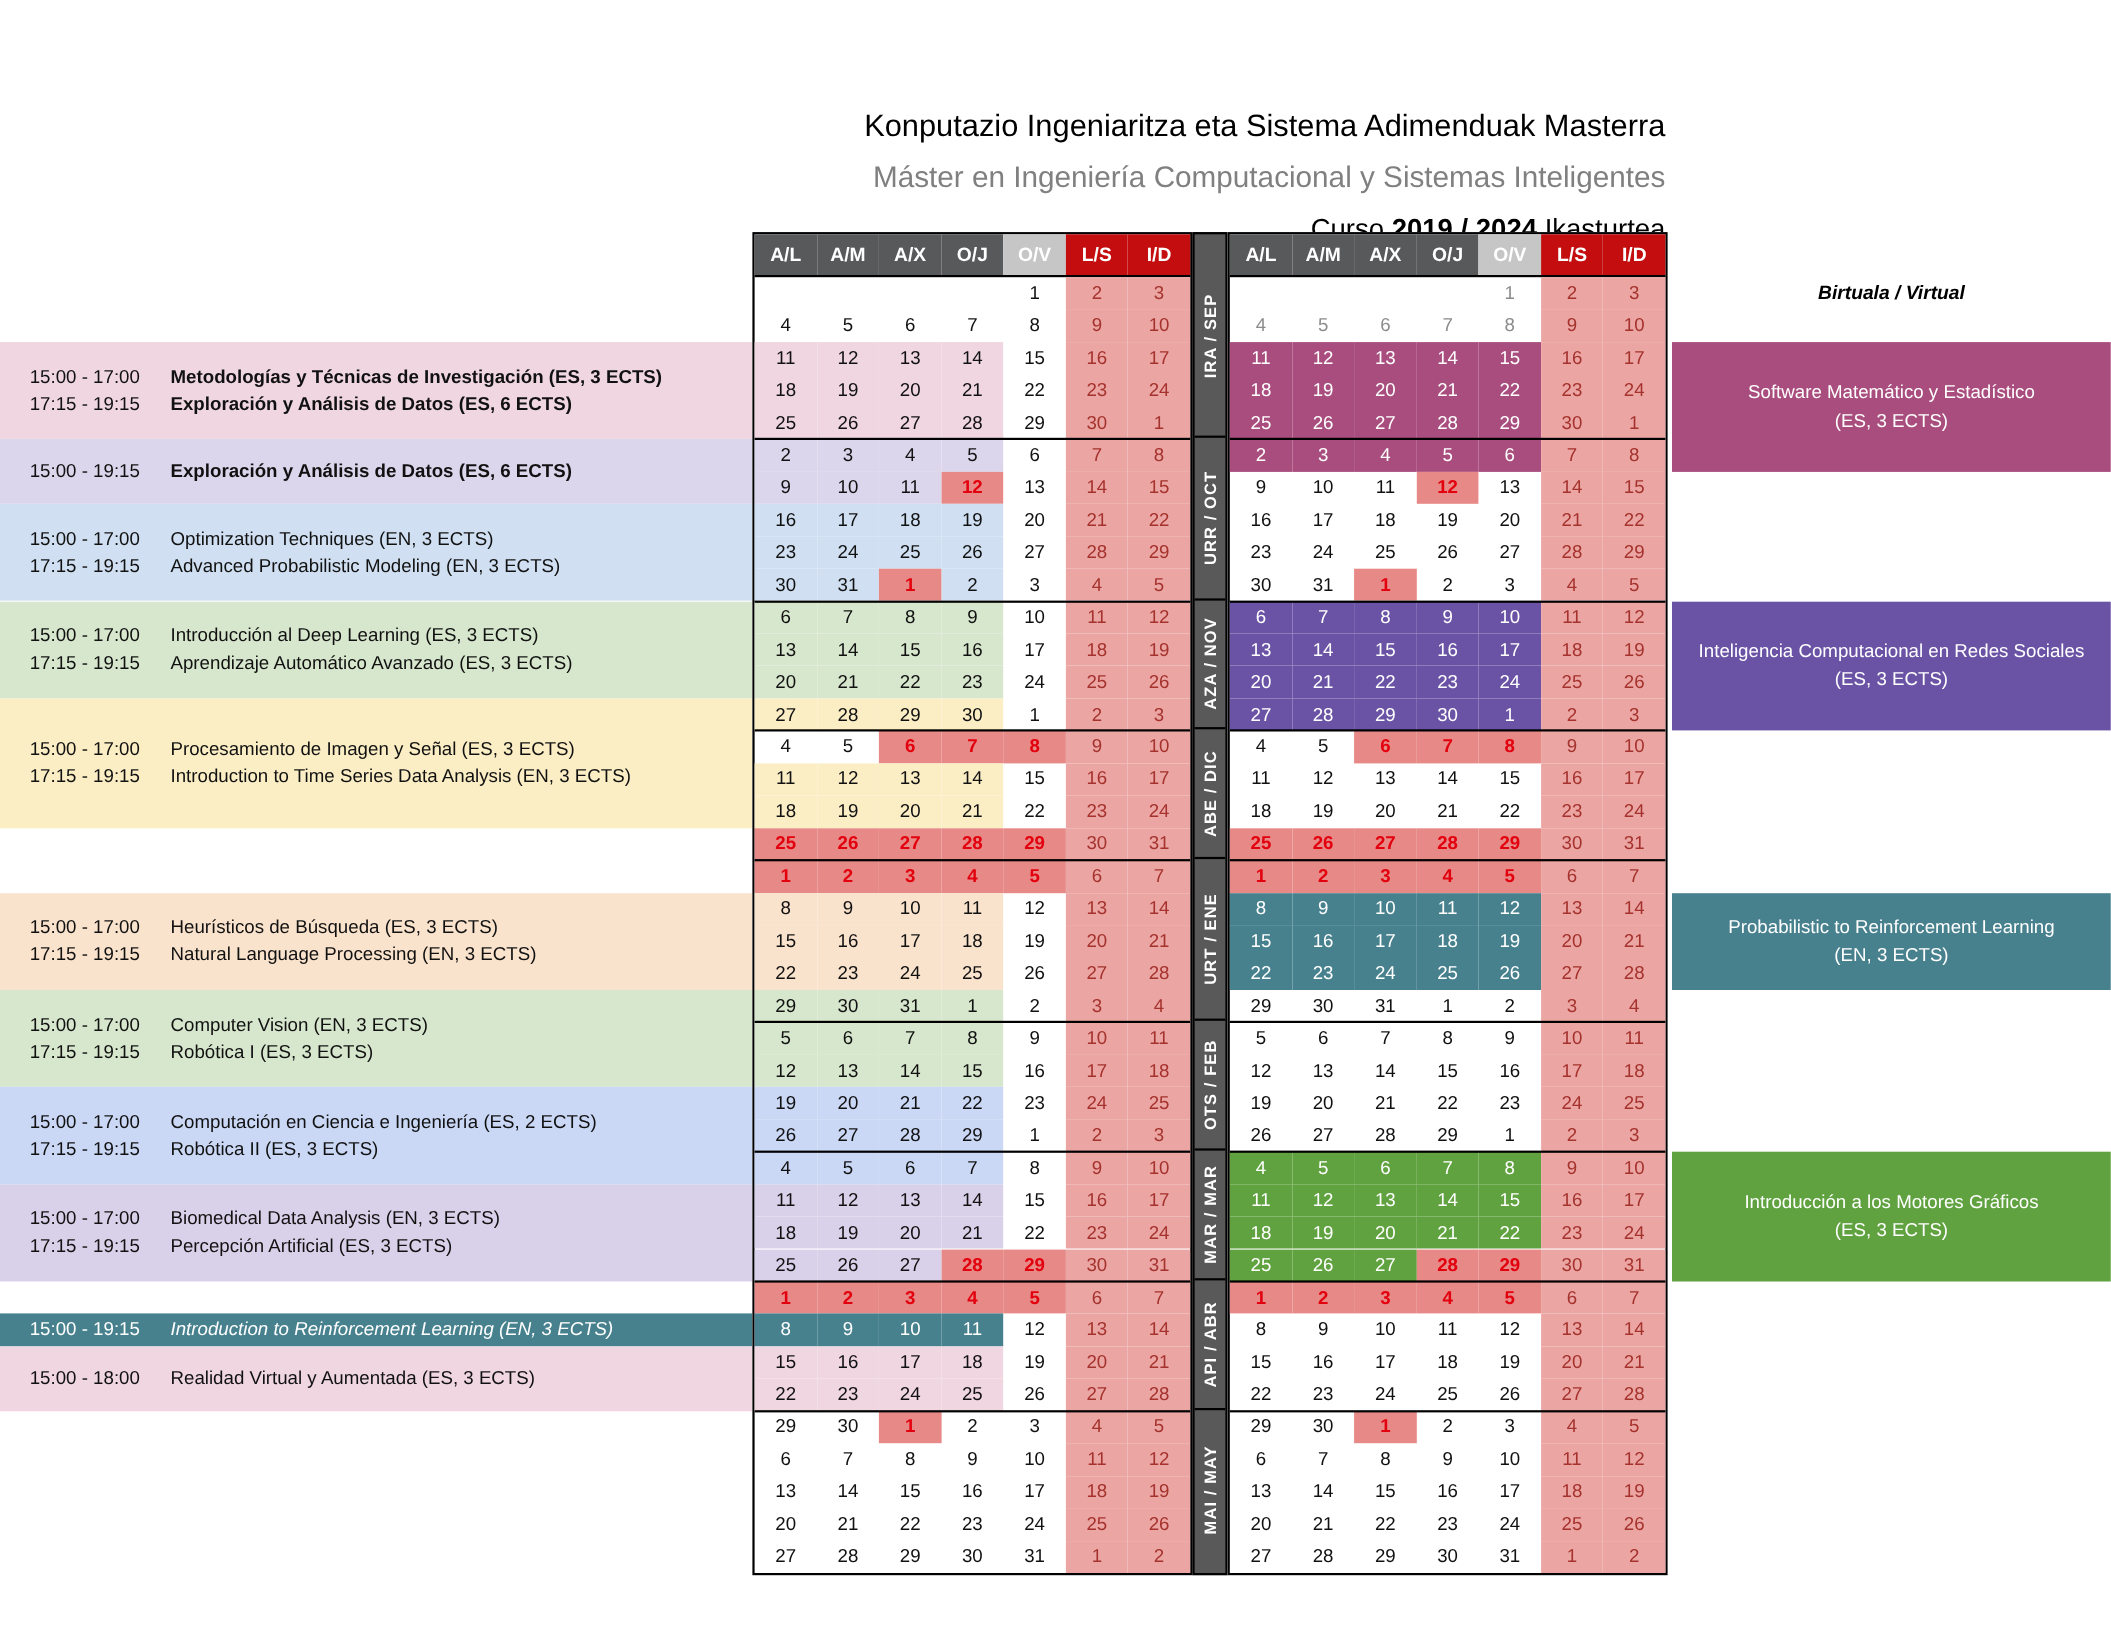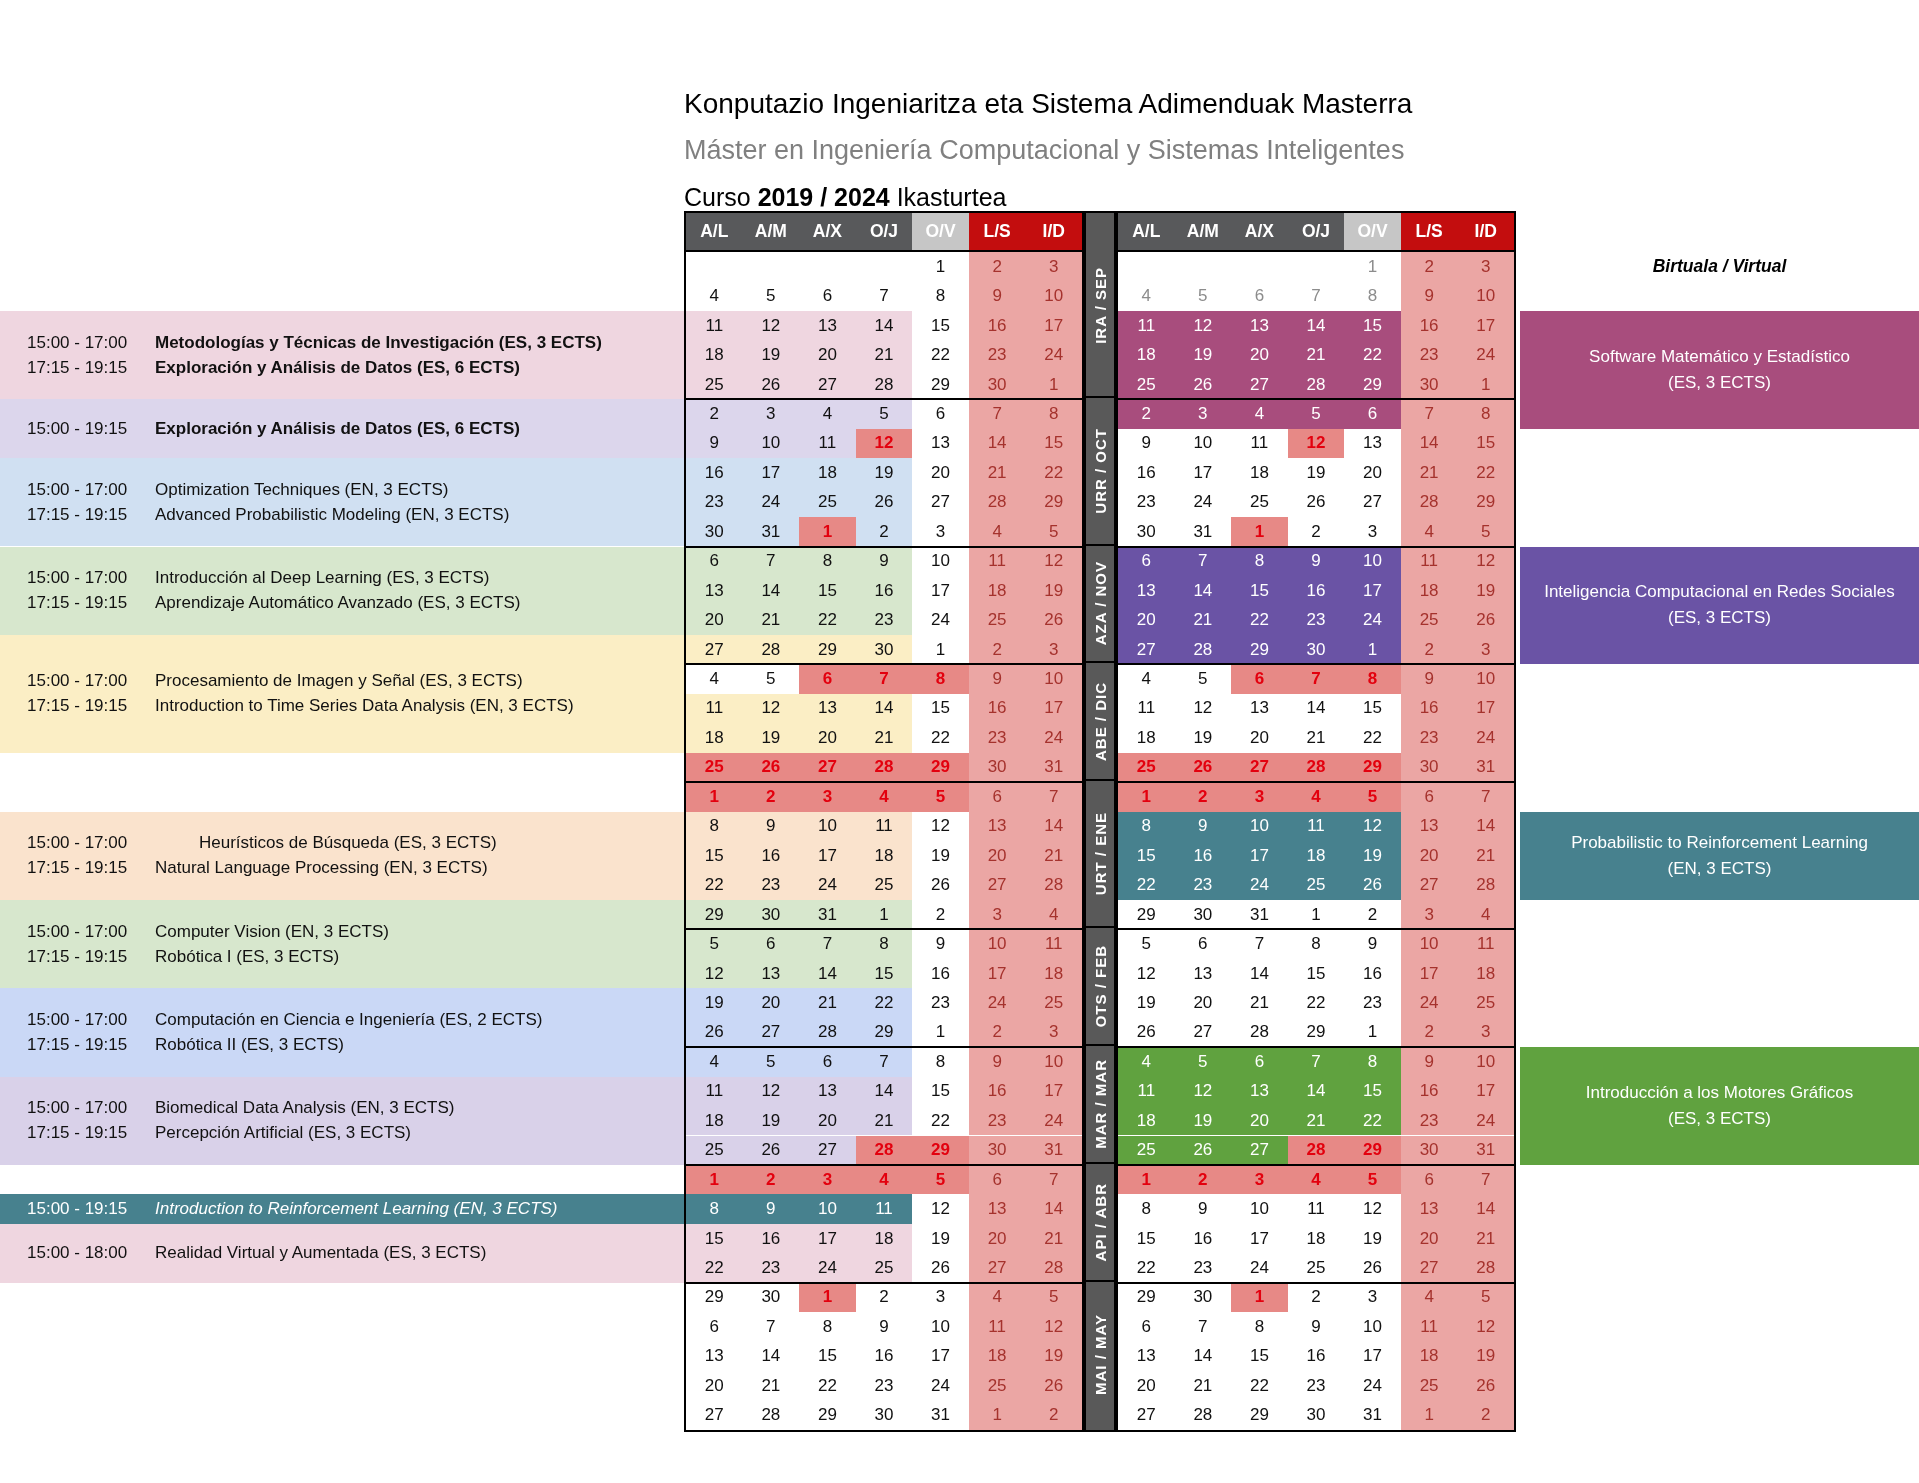--- a/index.html
+++ b/index.html
@@ -1,17 +1,17 @@
 <!DOCTYPE html>
 <html><head>
 <meta charset="utf-8">
 <style>
   html,body{margin:0;padding:0;background:#fff;font-family:"Liberation Sans",sans-serif;}
   .page{position:relative;width:1919px;height:1483px;background:#fff;overflow:hidden;}
-  .titles{position:absolute;left:684px;top:80px;width:830px;text-align:left;}
+  .titles{position:absolute;left:684px;top:91px;width:830px;text-align:right;}
   .t1{font-size:28px;color:#000;line-height:47px;white-space:nowrap;}
   .t2{font-size:27px;color:#808080;line-height:47px;white-space:nowrap;}
   .t3{font-size:25px;color:#000;line-height:47px;white-space:nowrap;}
   .t3 b{font-weight:bold;}
   .sect{position:absolute;top:254px;font-size:17.5px;font-weight:bold;font-style:italic;color:#000;line-height:24px;}
   .sect.left{left:0;width:684px;text-align:center;}
   .sect.right{left:1520px;width:399px;text-align:center;}
   .cal{position:absolute;top:211px;width:400px;height:1221px;border:2px solid #000;box-sizing:border-box;background:#fff;}
   #month-strip{position:absolute;left:1084px;top:211px;width:32px;height:1221px;border:2px solid #000;box-sizing:border-box;background:#595959;}
 </style>
@@ -70,21 +70,21 @@
           <span style="font-size: 17px; white-space: nowrap;">Procesamiento de Imagen y Señal (ES, 3 ECTS)</span>
         </div>
         <div style="display: flex; align-items: center; height: 25px; flex: 0 0 auto;">
           <span style="margin-left: 27px; width: 128px; flex: 0 0 auto; font-size: 17px; white-space: nowrap;">17:15 - 19:15</span>
           <span style="font-size: 17px; white-space: nowrap;">Introduction to Time Series Data Analysis (EN, 3 ECTS)</span>
         </div>
       </div>
       <div style="position: absolute; left: 0px; top: 811.55px; width: 684px; height: 88.35px; background: rgb(250, 227, 205); color: rgb(17, 17, 17); display: flex; flex-direction: column; justify-content: center;">
         <div style="display: flex; align-items: center; height: 25px; flex: 0 0 auto;">
           <span style="margin-left: 27px; width: 128px; flex: 0 0 auto; font-size: 17px; white-space: nowrap;">15:00 - 17:00</span>
-          <span style="font-size: 17px; white-space: nowrap; margin-left: 44px;">Heurísticos de Búsqueda (ES, 3 ECTS)</span>
+          <span style="font-size: 17px; white-space: nowrap;">Heurísticos de Búsqueda (ES, 3 ECTS)</span>
         </div>
         <div style="display: flex; align-items: center; height: 25px; flex: 0 0 auto;">
           <span style="margin-left: 27px; width: 128px; flex: 0 0 auto; font-size: 17px; white-space: nowrap;">17:15 - 19:15</span>
           <span style="font-size: 17px; white-space: nowrap;">Natural Language Processing (EN, 3 ECTS)</span>
         </div>
       </div>
       <div style="position: absolute; left: 0px; top: 899.9px; width: 684px; height: 88.35px; background: rgb(215, 231, 205); color: rgb(17, 17, 17); display: flex; flex-direction: column; justify-content: center;">
         <div style="display: flex; align-items: center; height: 25px; flex: 0 0 auto;">
           <span style="margin-left: 27px; width: 128px; flex: 0 0 auto; font-size: 17px; white-space: nowrap;">15:00 - 17:00</span>
           <span style="font-size: 17px; white-space: nowrap;">Computer Vision (EN, 3 ECTS)</span>

